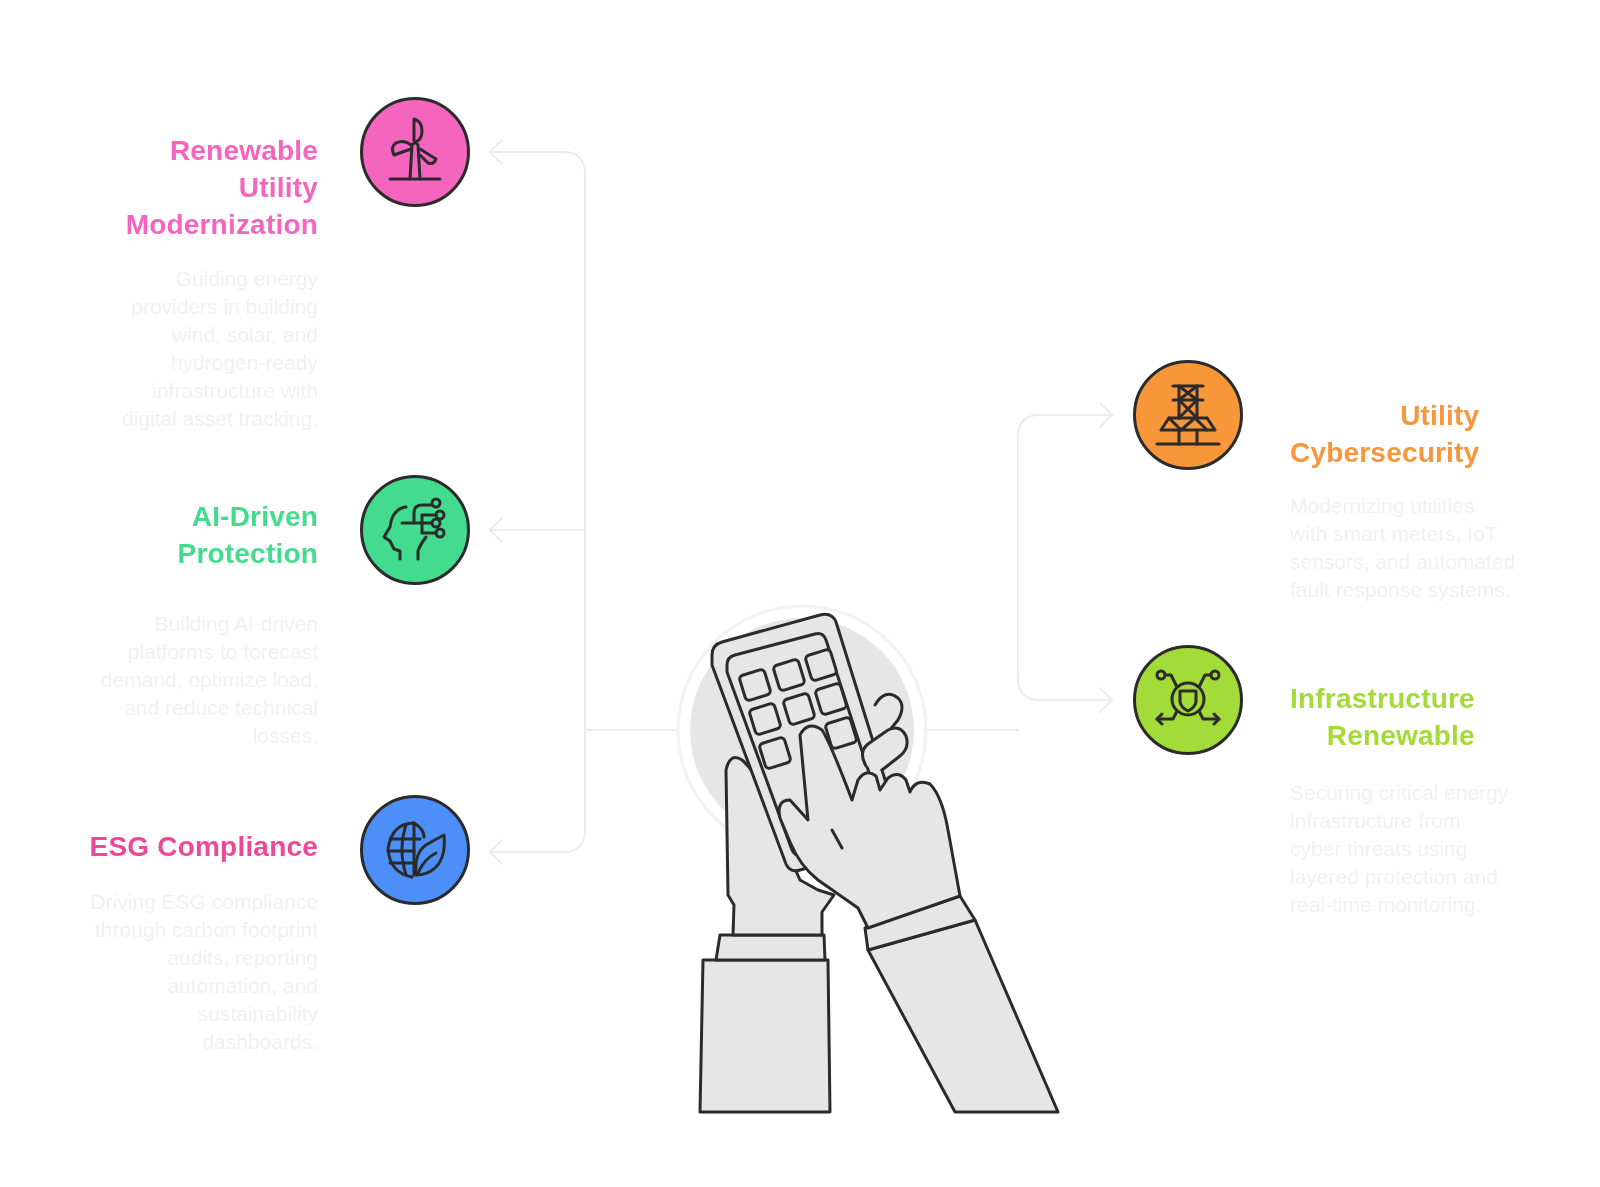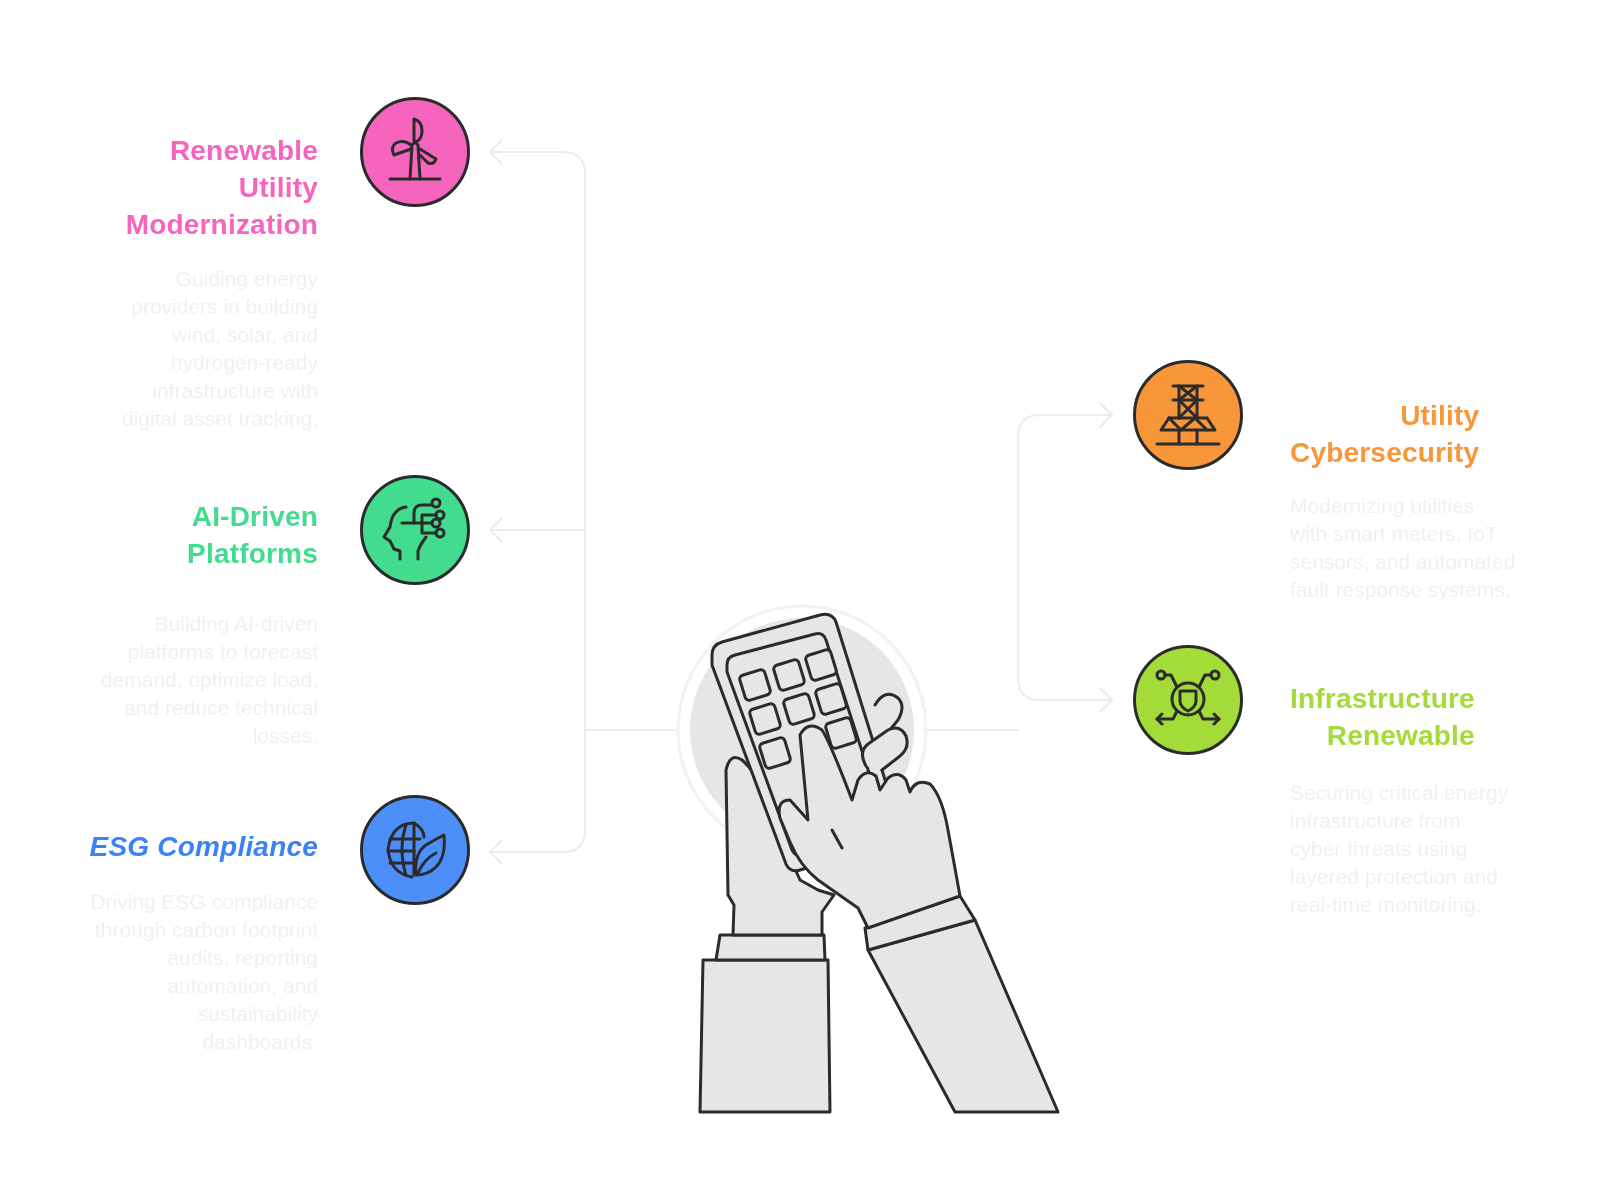--- a/index.html
+++ b/index.html
@@ -106,21 +106,21 @@
       <path d="M12 64 H62"></path>
       <path d="M32 64 L34 30 Q37 26 40 30 L42 64"></path>
       <path d="M36 26 V4 Q44 6 44 16 Q44 24 38 27"></path>
       <path d="M33 34 L16 40 Q12 32 18 28 Q26 24 33 30"></path>
       <path d="M42 34 L58 44 Q56 50 50 48 L42 40"></path>
     </svg>
   </div>
 
   <div class="title left" style="right:1282px; top:498px; color:#43dc8e;">
     <div>AI-Driven</div>
-    <div>Platforms</div>
+    <div>Protection</div>
   </div>
   <div class="desc left" style="right:1282px; top:610px;">
     <div>Building AI-driven</div>
     <div>platforms to forecast</div>
     <div>demand, optimize load,</div>
     <div>and reduce technical</div>
     <div>losses.</div>
   </div>
   <div class="node-circle" style="left:360px; top:475px; background:#43dc8e;">
     <svg viewBox="0 0 74 74" fill="none" stroke="#2b2b2b" stroke-width="3" stroke-linecap="round" stroke-linejoin="round">
@@ -130,21 +130,21 @@
       <path d="M36 30 V20 Q36 12 44 12 H54"></path>
       <path d="M44 30 V22 H58"></path>
       <path d="M44 30 V40 H58"></path>
       <circle cx="58" cy="10" r="4"></circle>
       <circle cx="62" cy="22" r="4"></circle>
       <circle cx="58" cy="30" r="4"></circle>
       <circle cx="62" cy="40" r="4"></circle>
     </svg>
   </div>
 
-  <div class="title left" style="right:1282px; top:828px; color:#3b82f6;font-style:italic;">
+  <div class="title left" style="right:1282px; top:828px; color:#ec4899;">
     <div>ESG Compliance</div>
   </div>
   <div class="desc left" style="right:1282px; top:888px;">
     <div>Driving ESG compliance</div>
     <div>through carbon footprint</div>
     <div>audits, reporting</div>
     <div>automation, and</div>
     <div>sustainability</div>
     <div>dashboards.</div>
   </div>

